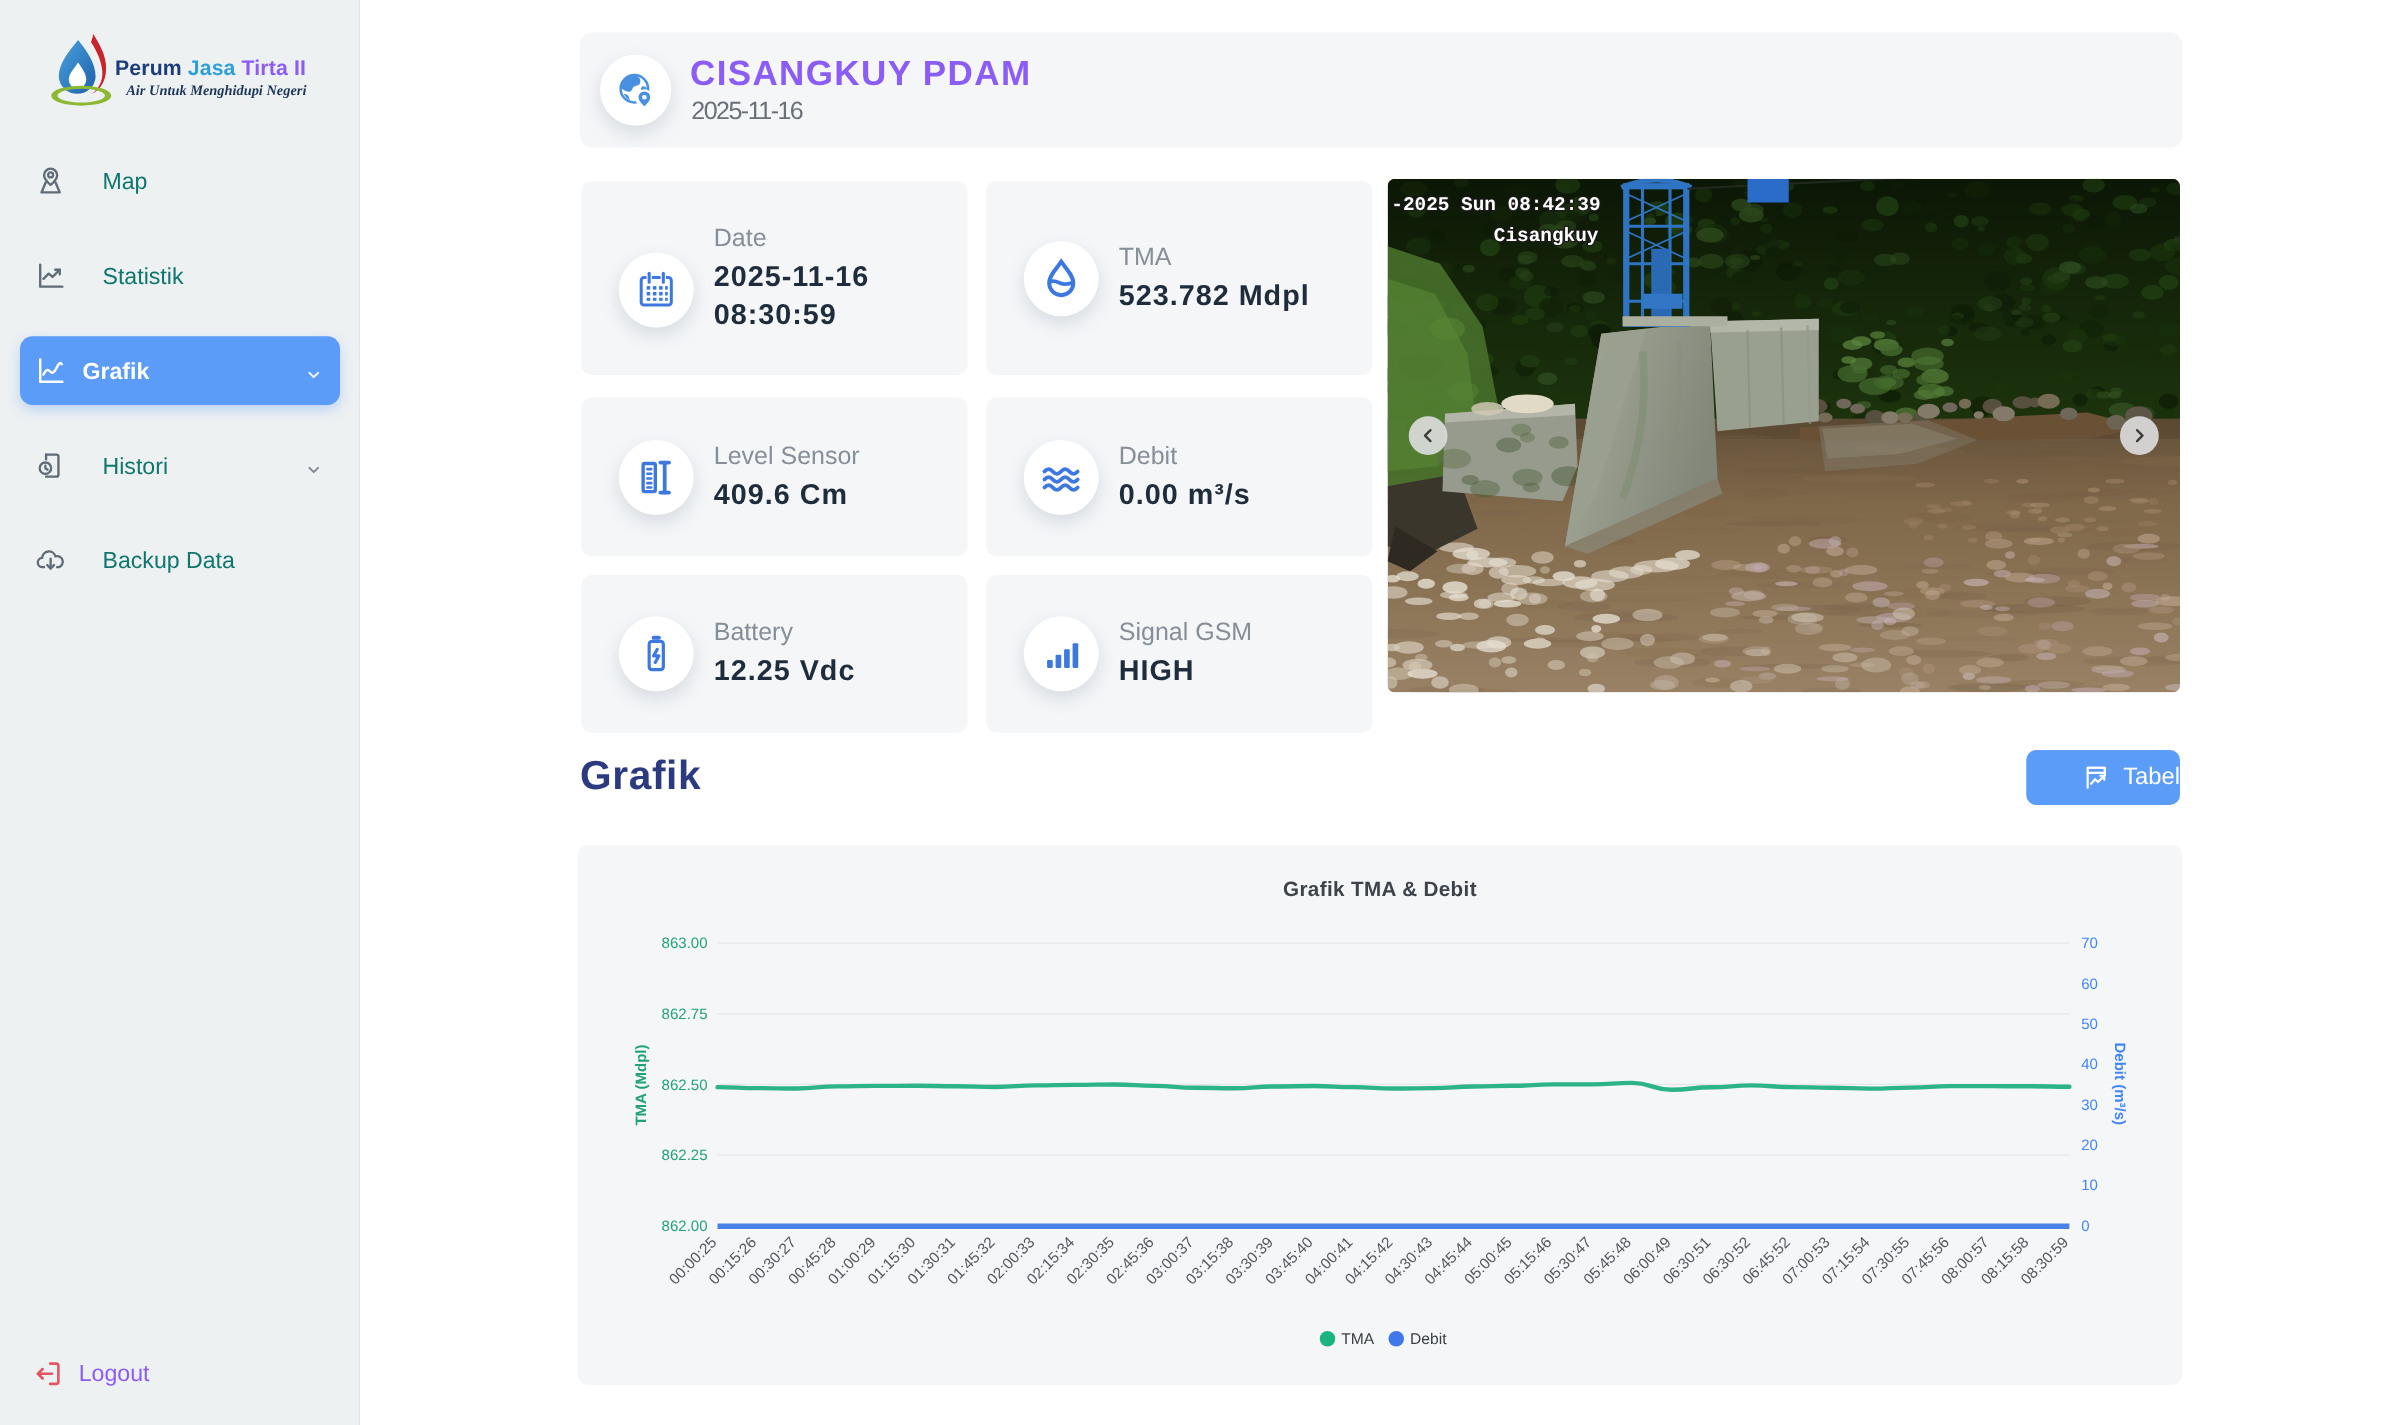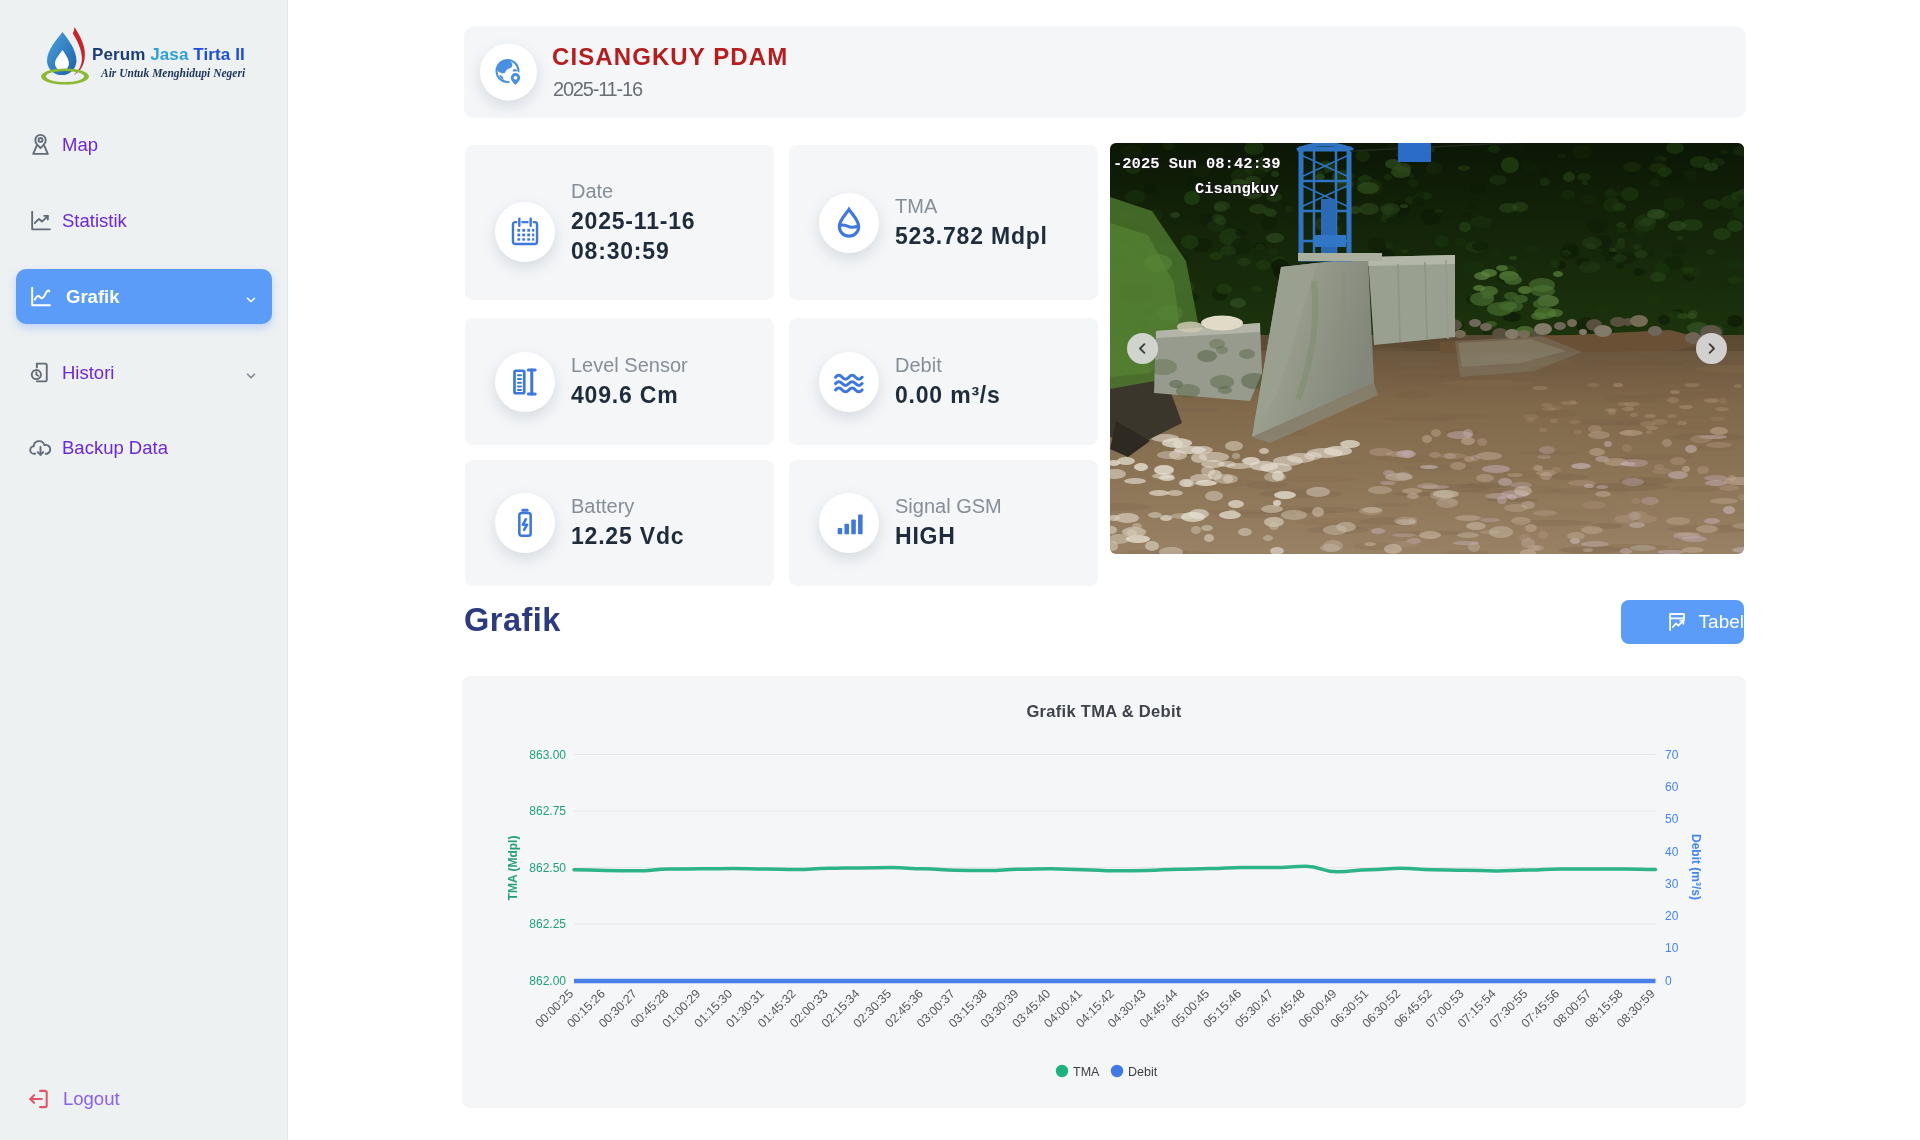--- a/index.html
+++ b/index.html
@@ -1,18 +1,18 @@
 <!DOCTYPE html>
 <html><head><meta charset="utf-8">
 <style>
 *{margin:0;padding:0;box-sizing:border-box;}
 html,body{width:1920px;height:1140px;background:#fff;font-family:"Liberation Sans",sans-serif;overflow:hidden;position:relative;}
 .abs{position:absolute;}
 #sidebar{position:absolute;left:0;top:0;width:288px;height:1140px;background:#eef1f2;border-right:1px solid #e3e7e9;}
-.mitem{position:absolute;left:28px;display:flex;align-items:center;gap:9px;color:#6d28d9;font-size:18.5px;}
+.mitem{position:absolute;left:28px;display:flex;align-items:center;gap:29px;color:#0f766e;font-size:18.5px;}
 .mitem svg{flex:0 0 auto;}
 #grafikbtn{position:absolute;left:16px;top:269px;width:256px;height:55px;background:#5b9cf8;border-radius:10px;box-shadow:0 4px 10px rgba(91,156,248,.35);display:flex;align-items:center;padding-left:12px;gap:13px;color:#fff;font-size:18.5px;font-weight:bold;}
 .chev{position:absolute;right:14px;top:50%;transform:translateY(-50%);height:14px;}
 .gcard{position:absolute;background:#f4f6f8;border-radius:10px;}
 .card{position:absolute;background:#f4f6f8;border-radius:8px;}
 .icirc{position:absolute;left:30px;top:50%;transform:translateY(-50%);width:60px;height:60px;background:#fff;border-radius:50%;box-shadow:0 6px 14px rgba(140,150,160,.28);display:flex;align-items:center;justify-content:center;}
 .ctxt{position:absolute;left:106px;top:50%;transform:translateY(-50%);}
 .clabel{font-size:20px;color:#868e98;margin-bottom:3px;}
 .cval{font-size:23px;font-weight:bold;color:#1f2c3c;line-height:30px;letter-spacing:.8px;}
 </style></head>
@@ -23,21 +23,21 @@
 <path d="M24.5 7 C30.5 15 38.5 24.5 38.5 36.5 A14.8 14.8 0 0 1 9 36.5 C9 24.5 18.5 15 24.5 7 Z" fill="url(#bgrad)"></path>
 <defs>
           <linearGradient id="bgrad" x1="0" y1="0" x2="1" y2="1">
             <stop offset="0" stop-color="#4aa3e0"></stop>
             <stop offset="1" stop-color="#1d5fa8"></stop>
           </linearGradient>
         </defs>
 <path d="M24.5 25 C27.8 29.8 31 34 31 38.8 A7 7 0 0 1 17 38.8 C17 34 21.2 29.8 24.5 25 Z" fill="#ffffff"></path>
 <path d="M3 51.5 a24 8 0 1 0 48 0 a24 8 0 1 0 -48 0 M8 51.5 a19 5.5 0 1 1 38 0 a19 5.5 0 1 1 -38 0" fill="#8cb832" fill-rule="evenodd"></path>
 </svg></div>
-  <div class="abs" style="left:92px;top:45px;font-size:17px;font-weight:bold;letter-spacing:.1px;"><span style="color:#1d3d7a;">Perum </span><span style="color:#2f9fd8;">Jasa </span><span style="color:#1d4ed8;">Tirta II</span></div>
+  <div class="abs" style="left:92px;top:45px;font-size:17px;font-weight:bold;letter-spacing:.1px;"><span style="color:#1d3d7a;">Perum </span><span style="color:#2f9fd8;">Jasa </span><span style="color:#8b5cf6;">Tirta II</span></div>
   <div class="abs" style="left:101px;top:67px;font-family:'Liberation Serif',serif;font-style:italic;font-weight:bold;font-size:11.5px;color:#1d3558;">Air Untuk Menghidupi Negeri</div>
 
   <div class="mitem" style="top:132px;">
       <svg width="25" height="25" viewBox="0 0 24 24" fill="none" stroke="#5f6b76" stroke-width="1.8" stroke-linecap="round" stroke-linejoin="round">
         <path d="M12 2.8a5 5 0 0 0-5 5c0 3.2 5 7.5 5 7.5s5-4.3 5-7.5a5 5 0 0 0-5-5z"></path>
         <circle cx="12" cy="7.6" r="1.9"></circle>
         <path d="M8.2 13.5 L5 21 h14 l-3.2-7.5"></path>
       </svg>
       <span>Map</span>
     </div>
@@ -93,21 +93,21 @@
   <div class="icirc" style="left:16px;width:57px;height:57px;">
       <svg width="34" height="34" viewBox="0 0 34 34">
         <circle cx="15.5" cy="15.5" r="11" fill="none" stroke="#4a90e2" stroke-width="2"></circle>
         <path fill="#4a90e2" d="M8 7.5 C10.5 5.3 14 4.3 16.8 5.1 C19.6 6 21 8.6 20 11 C19.2 13 16.6 12.7 15 13.9 C13.6 15 14 17 12.2 17.7 C10 18.4 7.3 16.6 5.2 15.2 C5.3 12.2 6.3 9.6 8 7.5 Z"></path>
         <path fill="#4a90e2" d="M7 19.5 C9.3 19.6 11.2 21 11.3 22.9 C11.4 24 12.1 24.5 13.1 24.8 C11 24.8 8.6 22.6 7 19.5 Z"></path>
         <path fill="#4a90e2" d="M21.5 13.8 C20.3 15.8 20.8 17.4 22 19 C23.6 18 24.9 16.5 25.6 14.8 C24.2 14 22.8 13.2 21.5 13.8 Z"></path>
         <circle cx="23.5" cy="23" r="7.2" fill="#ffffff"></circle>
         <path fill="#4a90e2" d="M23.5 17.6 a4.7 4.7 0 0 0-4.7 4.7 c0 3.3 4.7 7.2 4.7 7.2 s4.7-3.9 4.7-7.2 a4.7 4.7 0 0 0-4.7-4.7 z m0 6.5 a1.85 1.85 0 1 1 0-3.7 1.85 1.85 0 0 1 0 3.7 z"></path>
       </svg>
     </div>
-  <div class="abs" style="left:88px;top:17px;font-size:24px;font-weight:bold;color:#b91c1c;letter-spacing:1.1px;">CISANGKUY PDAM</div>
+  <div class="abs" style="left:88px;top:17px;font-size:28px;font-weight:bold;color:#8b5cf6;letter-spacing:1.1px;">CISANGKUY PDAM</div>
   <div class="abs" style="left:89px;top:52px;font-size:20px;color:#696f76;letter-spacing:-1.2px;">2025-11-16</div>
 </div>
 
 <div class="card" style="left:465px;top:145px;width:309px;height:155px;">
 <div class="icirc" style="top:57px;transform:none;">
       <svg width="34" height="34" viewBox="0 0 24 24">
         <g fill="none" stroke="#3d77e0" stroke-width="1.7" stroke-linecap="round" stroke-linejoin="round">
           <rect x="3.5" y="5" width="17" height="15.5" rx="1.6"></rect>
         </g>
         <rect x="6.5" y="3.6" width="3" height="2.8" fill="#ffffff"></rect>

